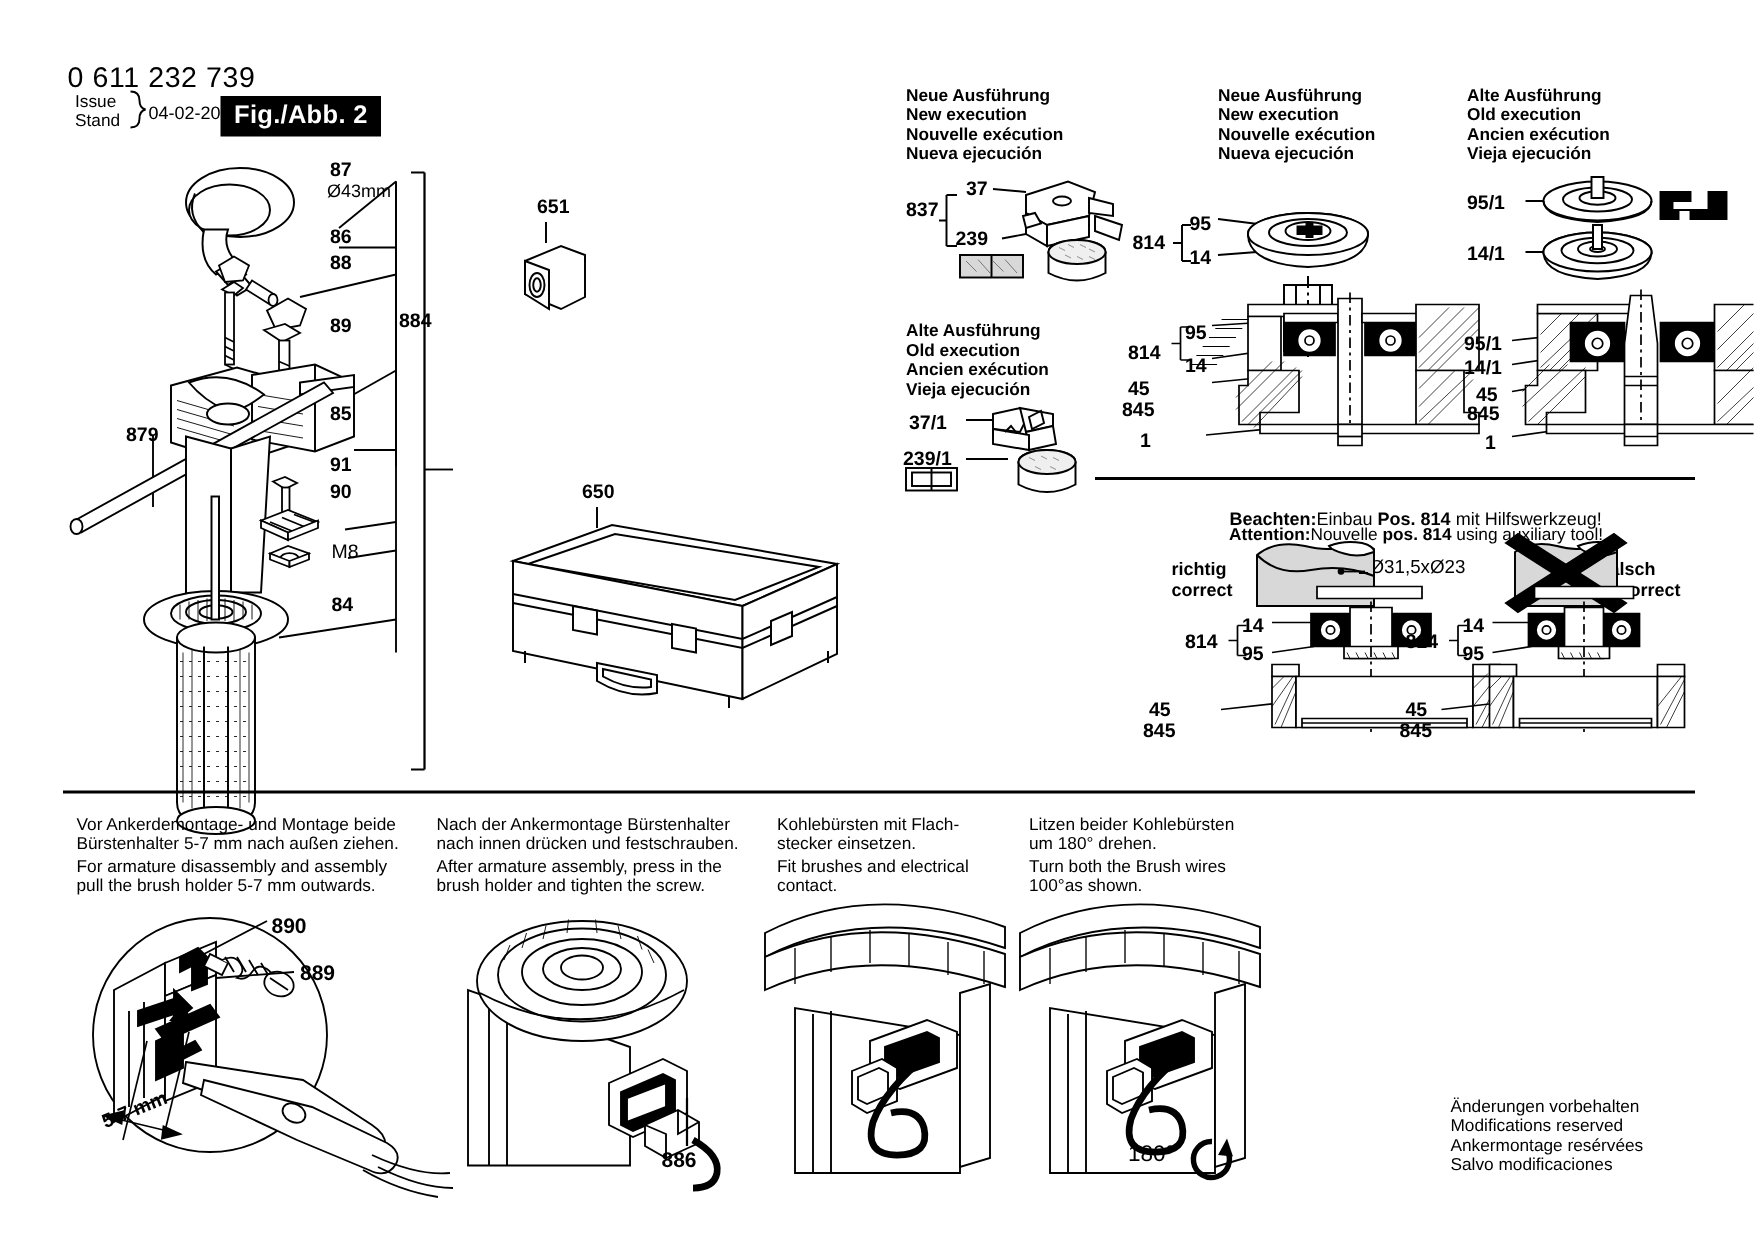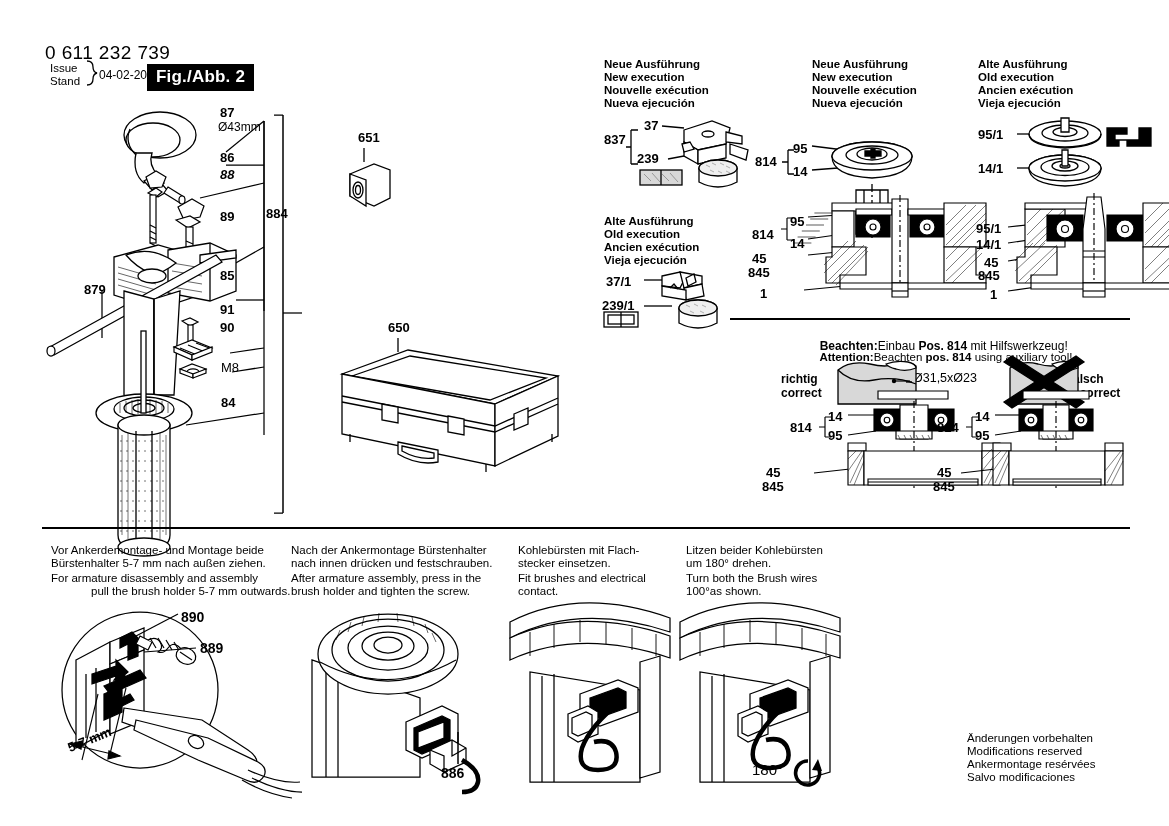--- a/index.html
+++ b/index.html
@@ -140,21 +140,21 @@
       <path d="M82 340 l0 100 M88 338 l0 106 M120 338 l0 106 M126 340 l0 100"></path>
       <path d="M80 346 l48 0 M80 356 l48 0 M80 366 l48 0 M80 376 l48 0 M80 386 l48 0 M80 396 l48 0 M80 406 l48 0 M80 416 l48 0 M80 426 l48 0 M80 436 l48 0" stroke-dasharray="2 4"></path>
     </g>
     <ellipse class="fw" cx="104" cy="452" rx="26" ry="9"></ellipse>
   </g>
 </svg>
 
 <div class="lbl" style="left:220px;top:106px;">87</div>
 <div class="lbl" style="left:218px;top:121px;font-weight:normal;font-size:12px;">Ø43mm</div>
 <div class="lbl" style="left:220px;top:151px;">86</div>
-<div class="lbl" style="left:220px;top:168px;font-style:italic;">88</div>
+<div class="lbl" style="left:220px;top:168px;">88</div>
 <div class="lbl" style="left:220px;top:210px;">89</div>
 <div class="lbl" style="left:220px;top:269px;">85</div>
 <div class="lbl" style="left:220px;top:303px;">91</div>
 <div class="lbl" style="left:220px;top:321px;">90</div>
 <div class="lbl" style="left:221px;top:361px;font-weight:normal;font-size:13px;">M8</div>
 <div class="lbl" style="left:221px;top:396px;">84</div>
 <div class="lbl" style="left:266px;top:207px;">884</div>
 <div class="lbl" style="left:84px;top:283px;">879</div>
 
 <div class="lbl" style="left:358px;top:131px;">651</div>
@@ -425,21 +425,21 @@
     <path class="ln" d="M78 106 L100 106"></path>
   </g>
 </svg>
 
 <div class="rule" style="left:730px;top:318px;width:400px;height:1.6px;"></div>
 
 <div style="position:absolute;left:813px;top:325px;font-size:12px;white-space:pre;text-align:right;">
   <b>Beachten:</b><span>Einbau </span><b>Pos. 814</b><span> mit Hilfswerkzeug!</span>
 </div>
 <div style="position:absolute;left:813px;top:339px;font-size:11.5px;white-space:pre;">
-  <b>Attention:</b><span>Beachten </span><b>pos. 814</b><span> using auxiliary tool!</span>
+  <b>Attention:</b><span>Nouvelle </span><b>pos. 814</b><span> using auxiliary tool!</span>
 </div>
 
 <div class="lbl" style="left:781px;top:373px;font-size:12px;">richtig</div>
 <div class="lbl" style="left:781px;top:387px;font-size:12px;">correct</div>
 <div class="lbl" style="left:1069px;top:373px;font-size:12px;">falsch</div>
 <div class="lbl" style="left:1069px;top:387px;font-size:12px;">incorrect</div>
 <div class="lbl" style="left:913px;top:371px;font-weight:normal;font-size:12.5px;">Ø31,5xØ23</div>
 
 <svg width="120" height="50" style="left:830px;top:358px;">
   <g stroke-width="1.3">
@@ -547,21 +547,21 @@
     <path class="fw" d="M48 84 L136 84 L136 90 L48 90 Z"></path>
     <path class="ln" d="M48 87 L136 87"></path>
   </g>
 </svg>
 
 <div class="rule" style="left:42px;top:527px;width:1088px;height:2.2px;"></div>
 
 <div class="txt" style="left:51px;top:543px;">Vor Ankerdemontage- und Montage beide</div>
 <div class="txt" style="left:51px;top:556px;">Bürstenhalter 5-7 mm nach außen ziehen.</div>
 <div class="txt" style="left:51px;top:571px;">For armature disassembly and assembly</div>
-<div class="txt" style="left:51px;top:584px;margin-left:40px;">pull the brush holder 5-7 mm outwards.</div>
+<div class="txt" style="left:51px;top:584px;">pull the brush holder 5-7 mm outwards.</div>
 
 <div class="txt" style="left:291px;top:543px;">Nach der Ankermontage Bürstenhalter</div>
 <div class="txt" style="left:291px;top:556px;">nach innen drücken und festschrauben.</div>
 <div class="txt" style="left:291px;top:571px;">After armature assembly, press in the</div>
 <div class="txt" style="left:291px;top:584px;">brush holder and tighten the screw.</div>
 
 <div class="txt" style="left:518px;top:543px;">Kohlebürsten mit Flach-</div>
 <div class="txt" style="left:518px;top:556px;">stecker einsetzen.</div>
 <div class="txt" style="left:518px;top:571px;">Fit brushes and electrical</div>
 <div class="txt" style="left:518px;top:584px;">contact.</div>

